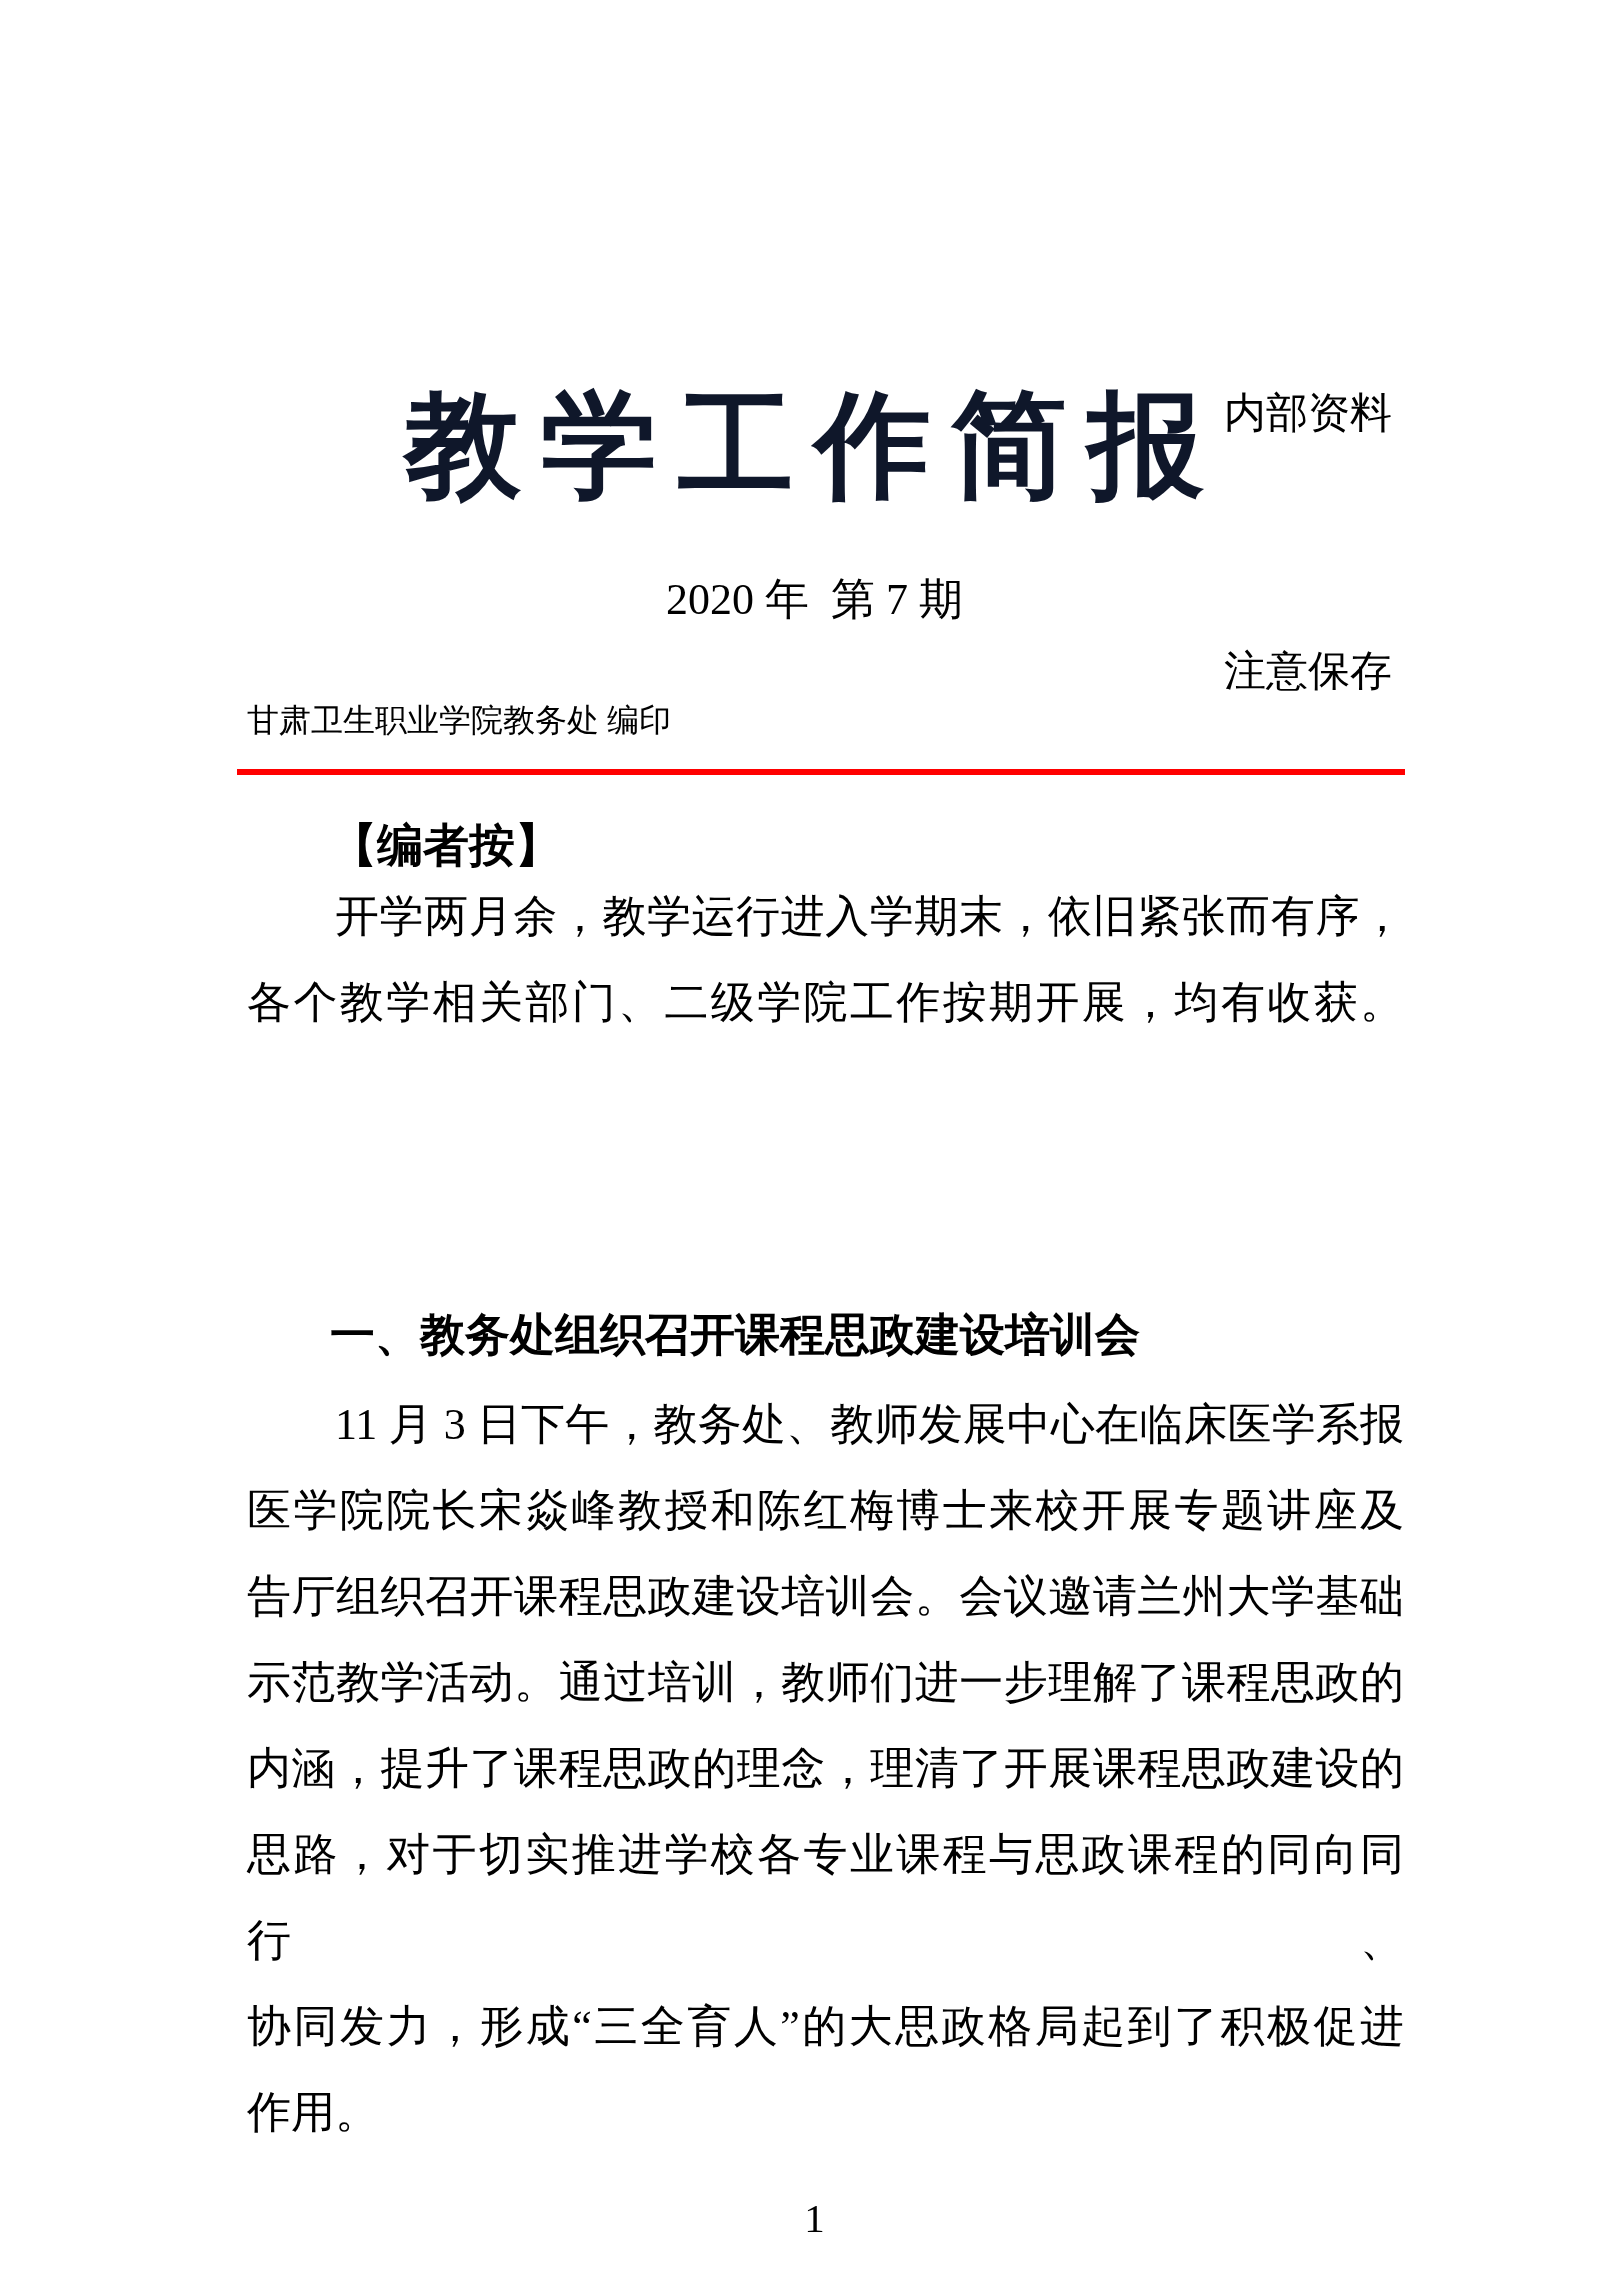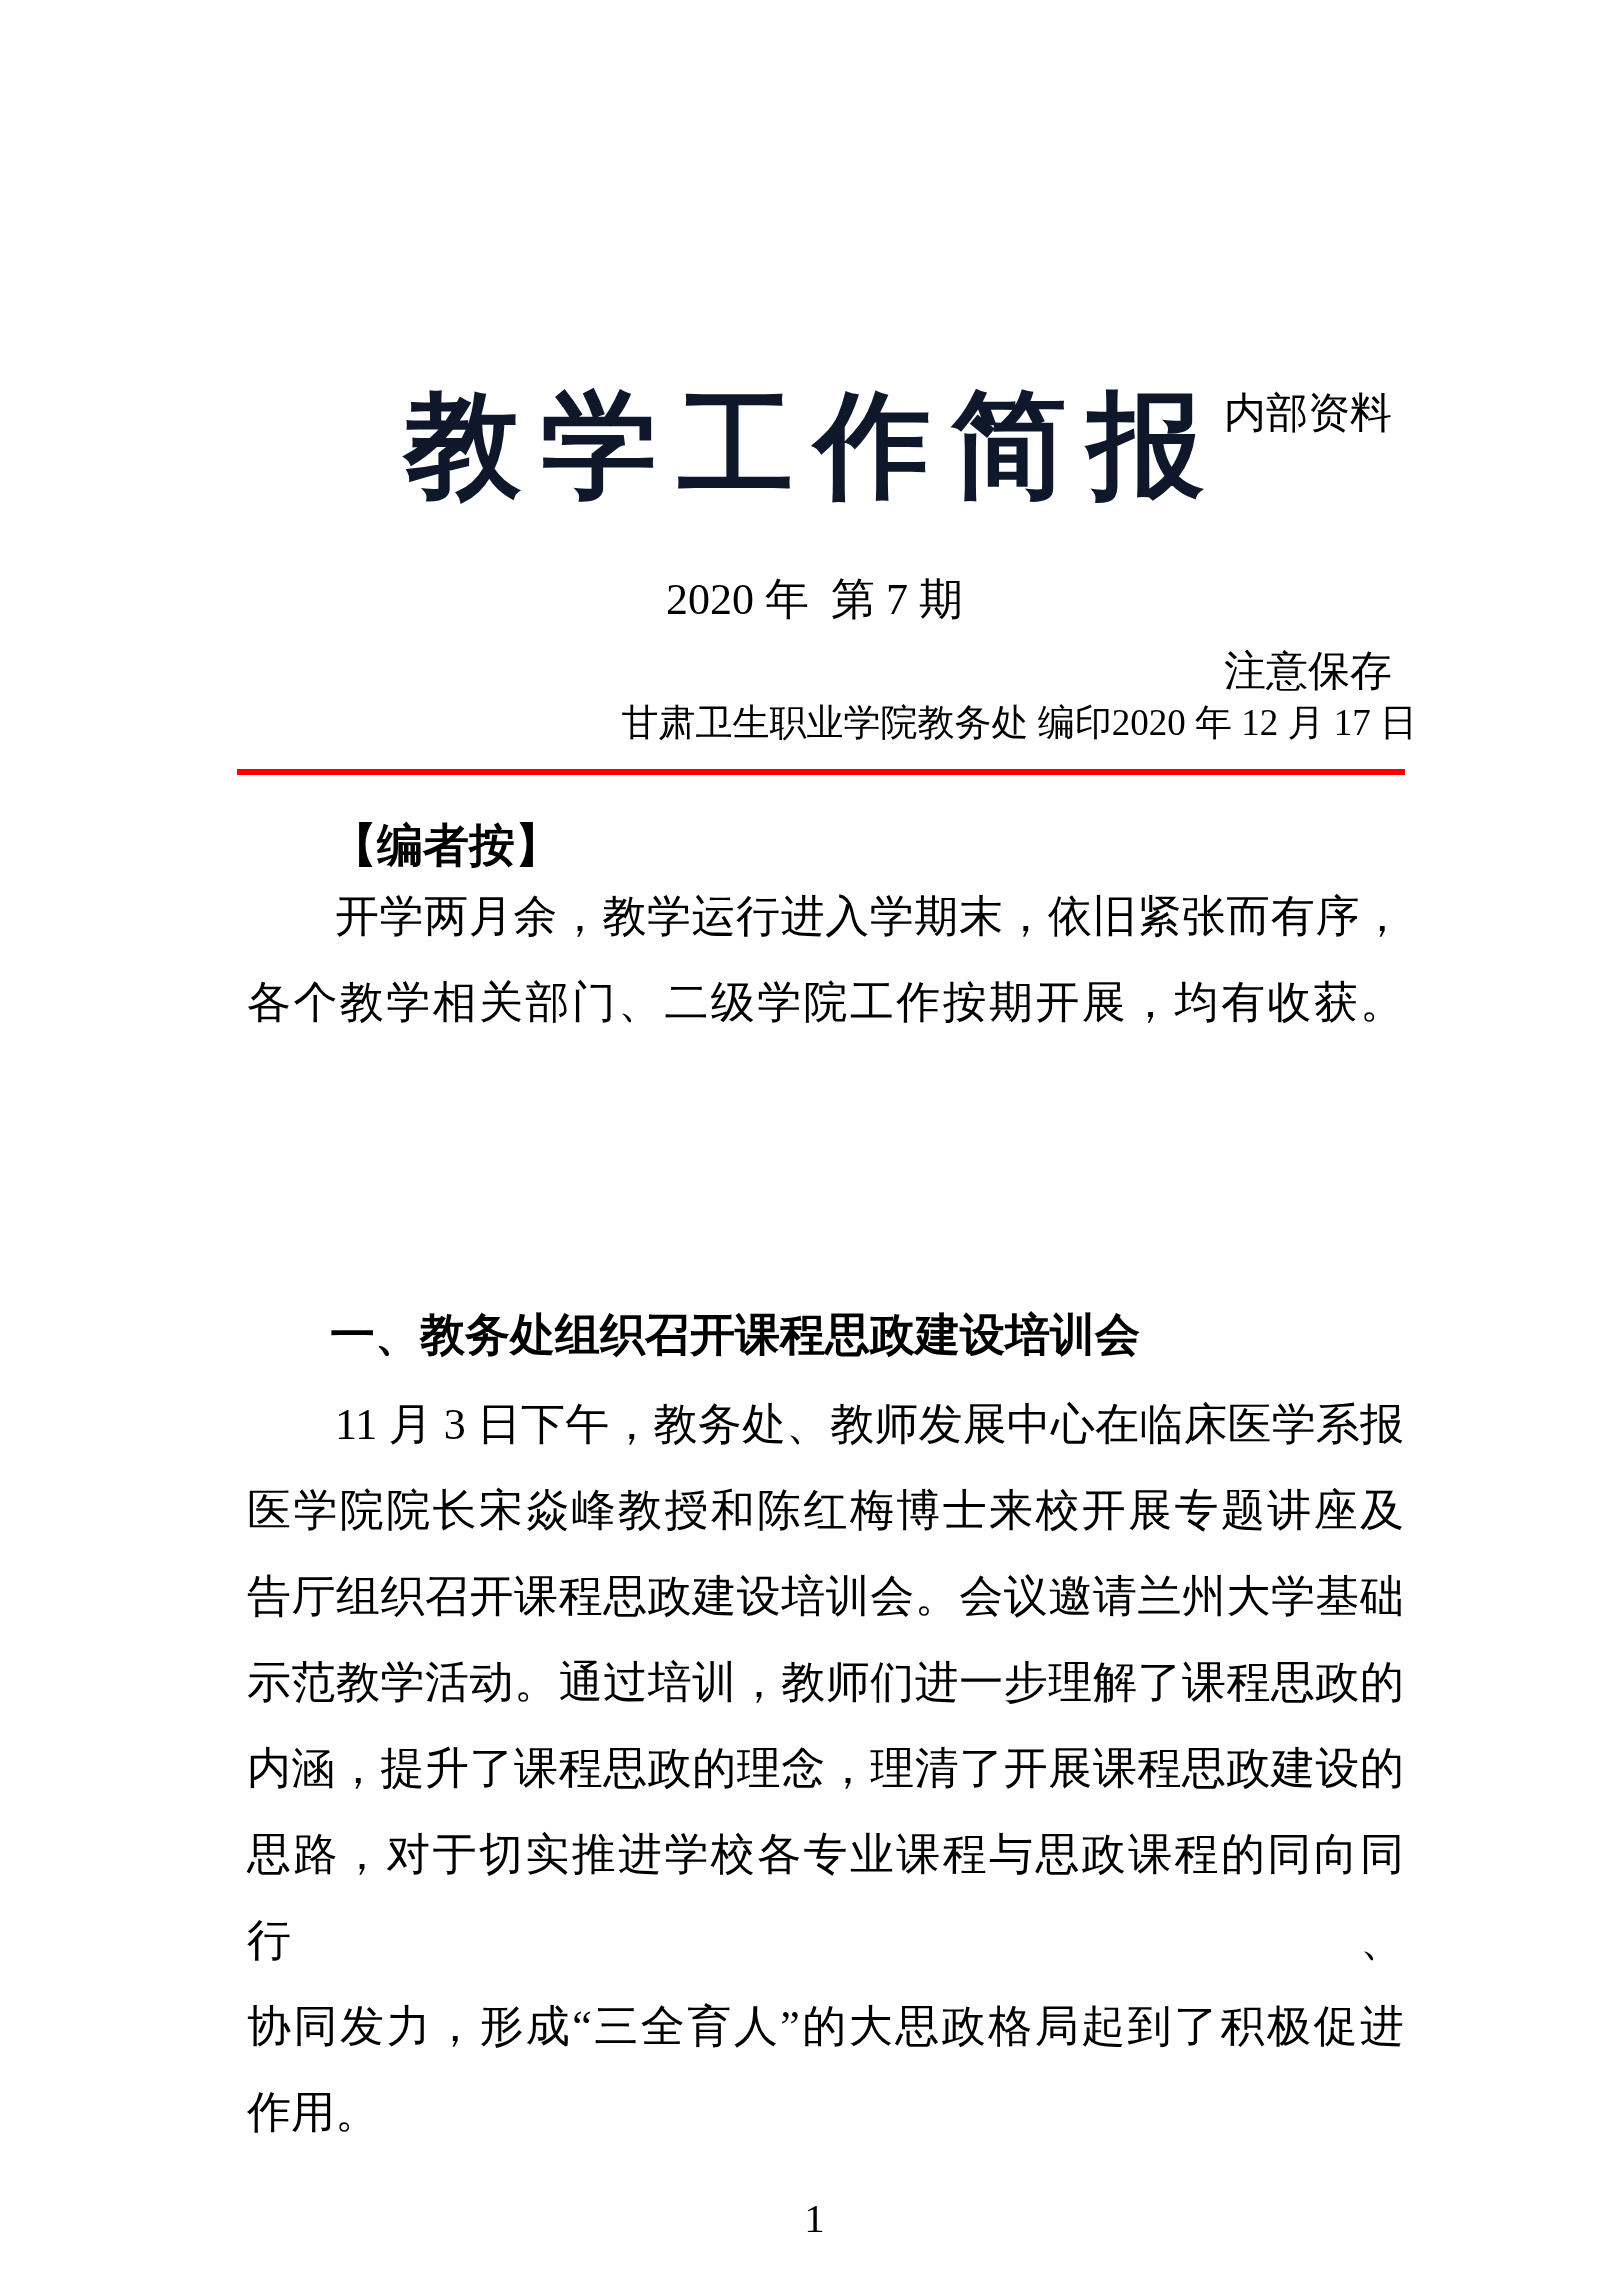--- a/index.html
+++ b/index.html
@@ -46,25 +46,25 @@
     left: 0;
     width: 100%;
     text-align: center;
     font-size: 44px;
     line-height: 1.1;
     white-space: pre;
   }
 
   .pub-line {
     top: 703px;
-    left: 260px;
+    left: 247px;
     width: 1157px;
     display: flex;
-    justify-content: flex-end;
-    font-size: 37px;
+    justify-content: space-between;
+    font-size: 32px;
     line-height: 1.1;
     white-space: pre;
   }
 
   .red-rule {
     top: 769px;
     left: 237px;
     width: 1168px;
     height: 5.9px;
     background: #FF0000;
@@ -140,21 +140,20 @@
     <div>内部资料</div>
     <div>注意保存</div>
   </div>
 
   <div class="abs doc-title">教学工作简报</div>
 
   <div class="abs issue-line">2020 年  第 7 期</div>
 
   <div class="abs pub-line">
     <span>甘肃卫生职业学院教务处 编印</span>
-    <span>2020 年 12 月 17 日</span>
   </div>
 
   <div class="abs red-rule"></div>
 
   <div class="abs editor-label">【编者按】</div>
 
   <div class="abs editor-note">
     <div class="line just indent">开学两月余，教学运行进入学期末，依旧紧张而有序，</div>
     <div class="line just">各个教学相关部门、二级学院工作按期开展，均有收获。</div>
   </div>

